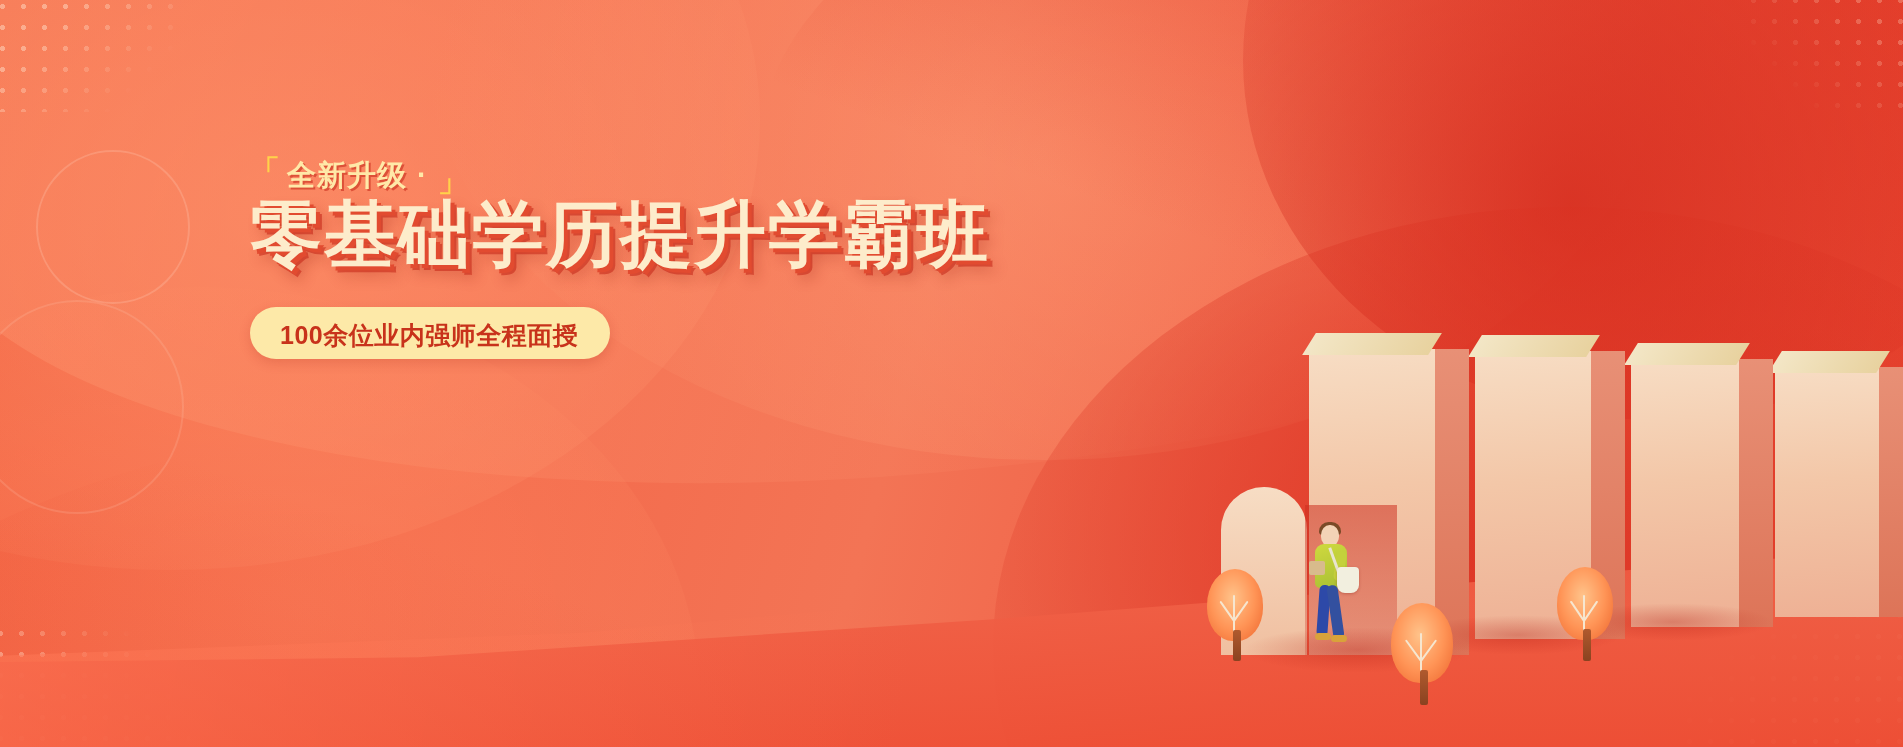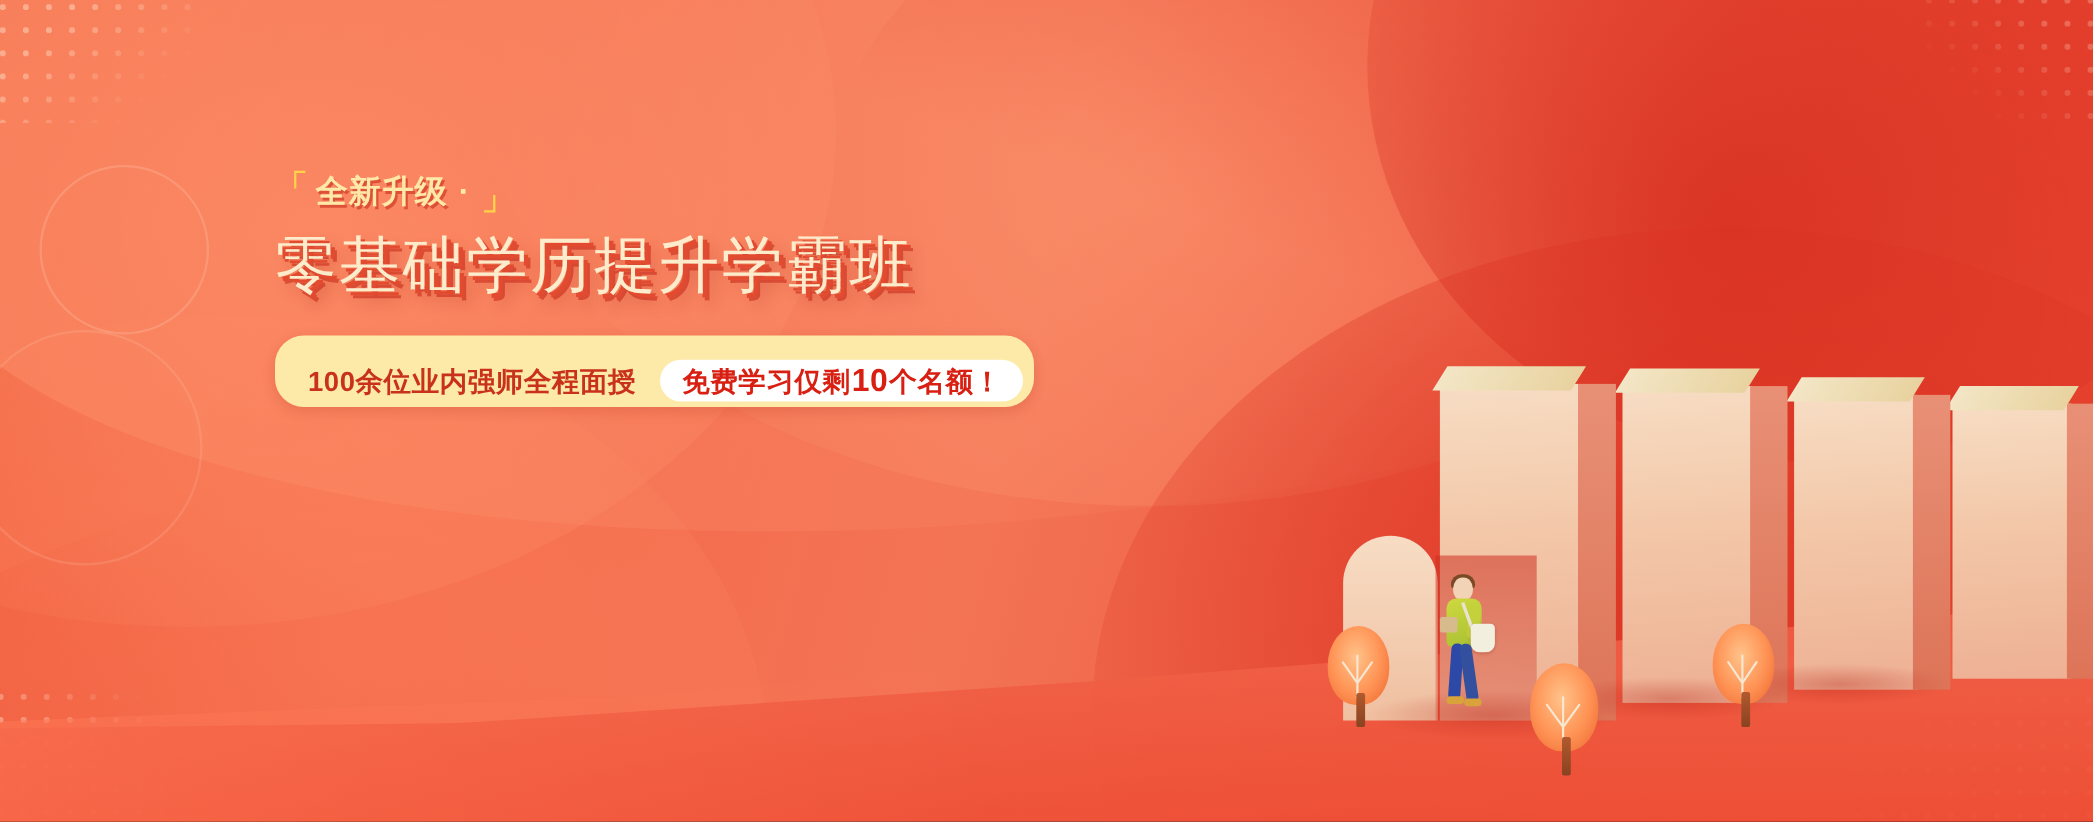--- a/index.html
+++ b/index.html
@@ -100,33 +100,33 @@
     color:#ffe9a8;
     text-shadow:2px 2px 0 rgba(196,36,22,.55);
   }
   .eyebrow .white{
     color:#ffffff;
     text-shadow:2px 2px 0 rgba(196,36,22,.5);
   }
   .eyebrow .dot{color:#ffe9a8;padding:0 4px;}
 
   .title{
-    margin-top:22px;
-    font-size:56px;font-weight:400;letter-spacing:2px;line-height:1.02;
+    margin-top:8px;
+    font-size:72px;font-weight:700;letter-spacing:2px;line-height:1.02;
     color:#fdeccb;white-space:nowrap;
     text-shadow:
       4px 4px 0 #e24b30,
       6px 6px 0 rgba(196,36,22,.55),
       9px 10px 14px rgba(150,24,14,.30);
   }
 
   .pill{
     margin-top:36px;display:inline-flex;align-items:center;
     height:48px;border-radius:26px;background:#fde9a8;
-    padding:17px 10px 0 30px;white-space:nowrap;
+    padding:4px 10px 0 30px;white-space:nowrap;
     box-shadow:0 4px 12px rgba(160,30,18,.18);
   }
   .pill-left{
     font-size:25px;font-weight:700;color:#c8321b;letter-spacing:.5px;
     padding-right:22px;
   }
   .pill-right{
     display:flex;align-items:center;height:38px;border-radius:20px;
     background:#ffffff;padding:0 20px;
     font-size:25px;font-weight:800;color:#d81f12;letter-spacing:.5px;
@@ -283,21 +283,16 @@
       <span class="brk">「</span>
       <span class="gold">全新升级</span>
       <span class="dot">·</span>
       <span class="brk r">」</span>
     </div>
 
     <div class="title">零基础学历提升学霸班</div>
 
     <div class="pill">
       <span class="pill-left">100余位业内强师全程面授</span>
-      <span class="pill-right">
-        <span>免费学习仅剩</span>
-        <span class="num">10</span>
-        <span>个名额！</span>
-      </span>
     </div>
 
   </div>
 </div>
 
 </body></html>

